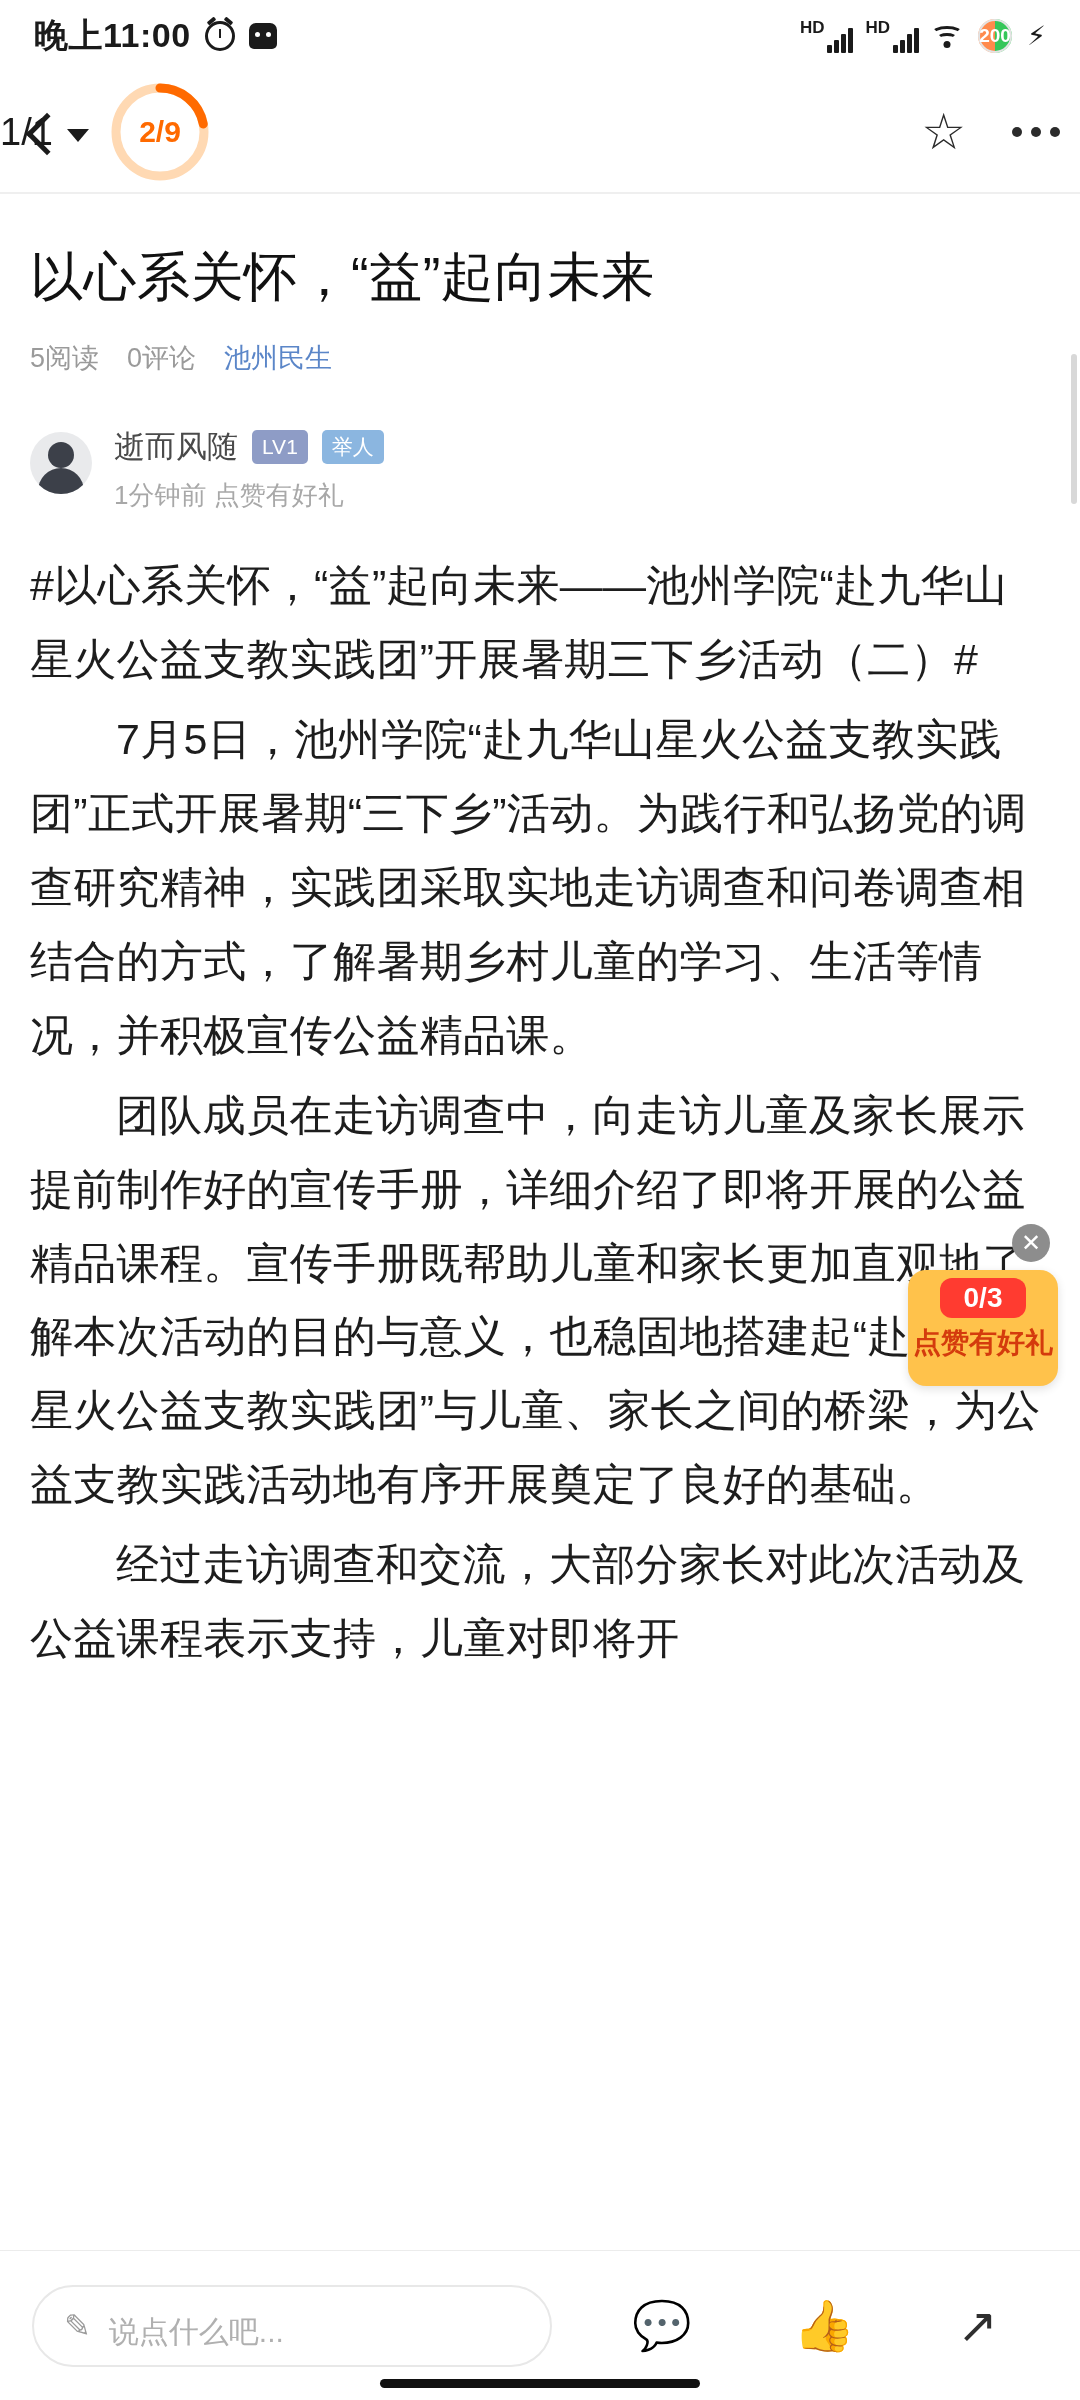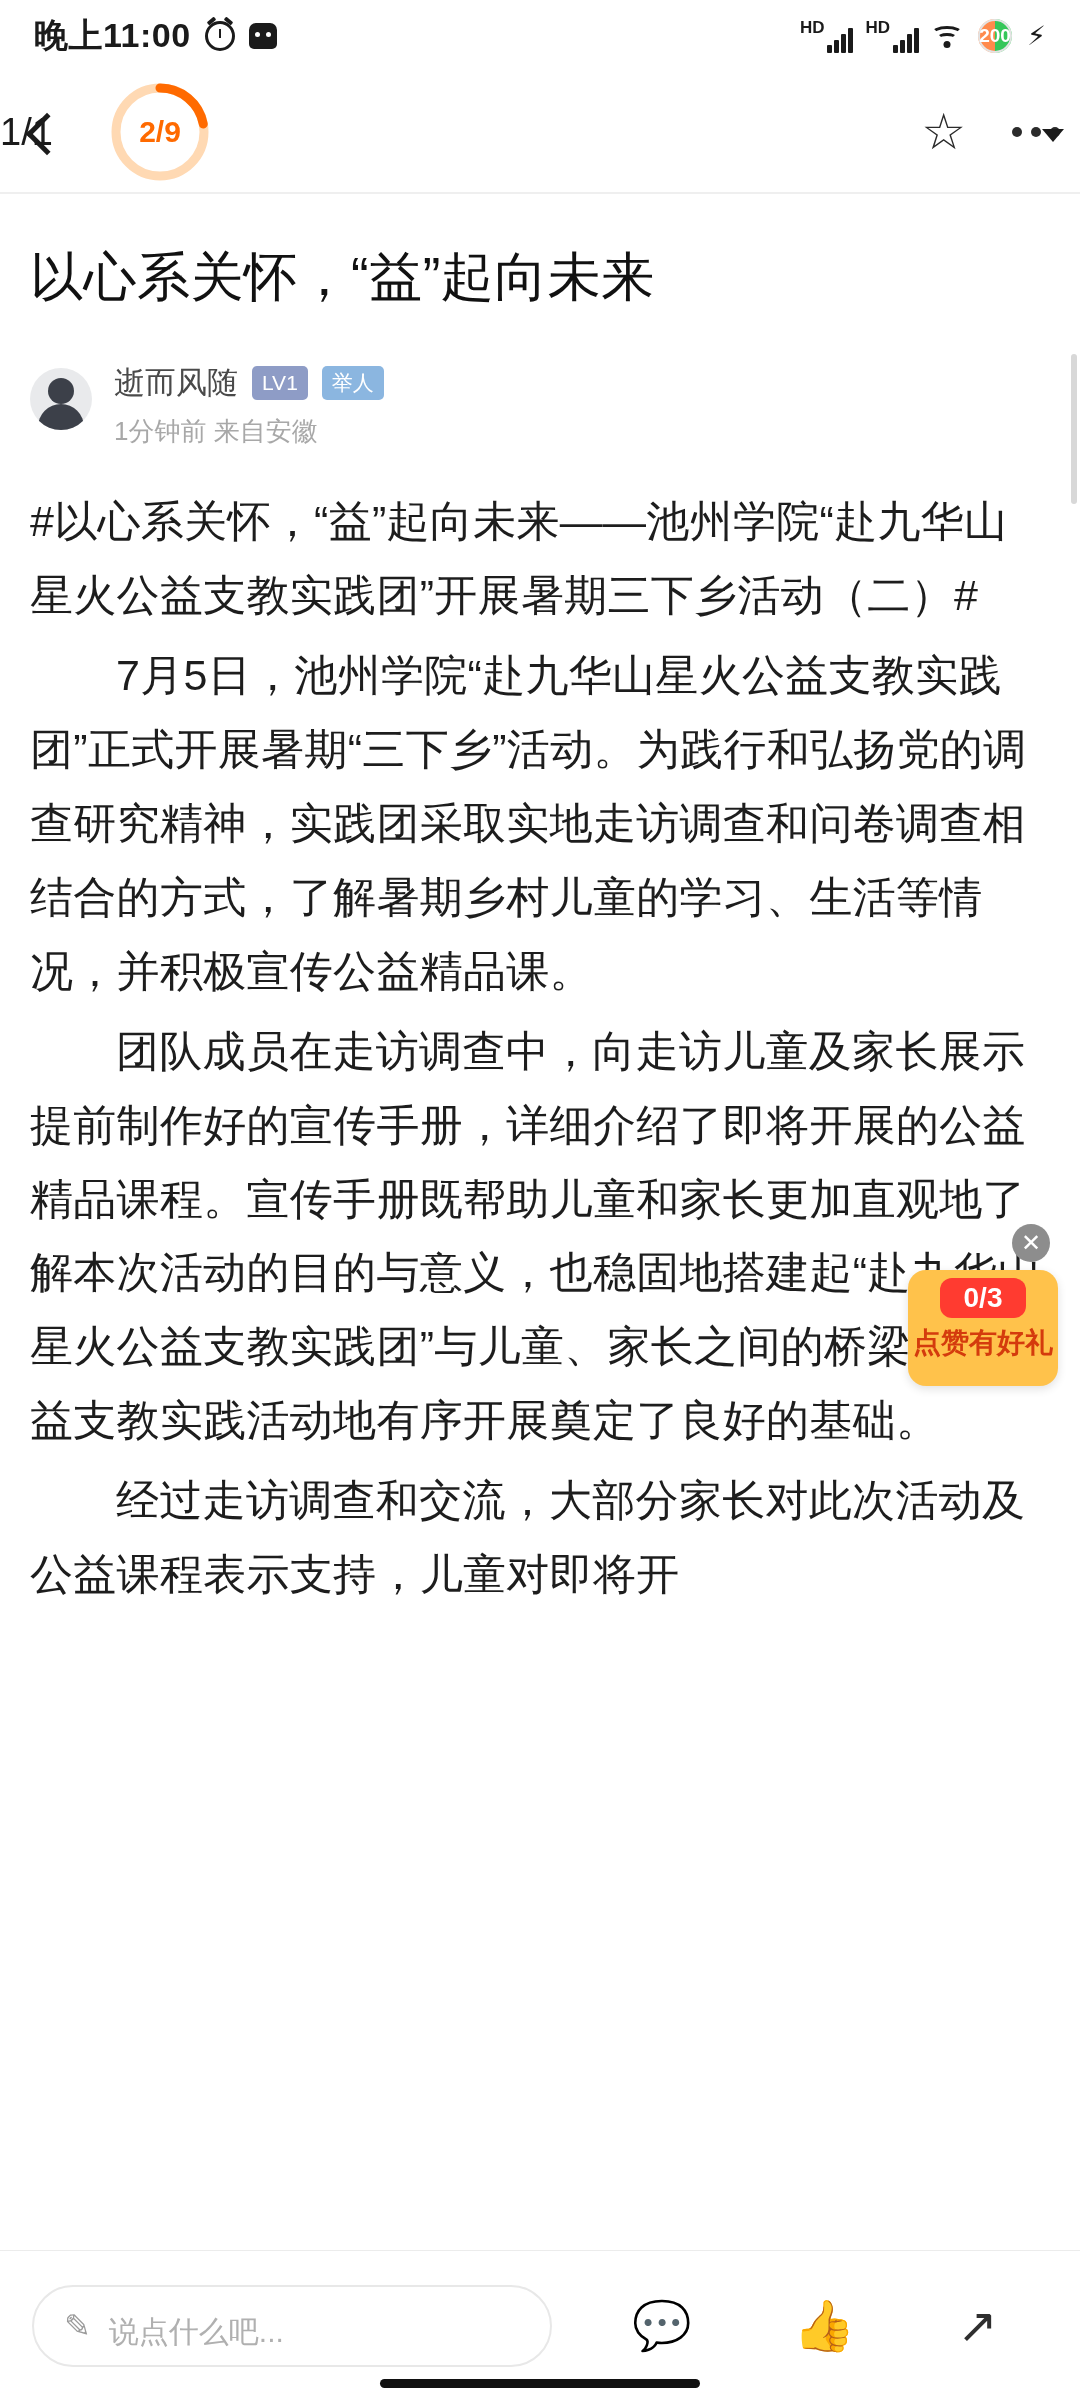--- a/index.html
+++ b/index.html
@@ -192,21 +192,21 @@
     justify-content: center;
     font-size: 30px;
     font-weight: 700;
     color: #ff6a00;
   }
   .page-indicator {
     position: absolute;
     left: 0; right: 16px;
     display: flex;
     align-items: center;
-    justify-content: space-between;
+    justify-content: flex-start;
     gap: 14px;
     pointer-events: none;
   }
   .page-indicator span.txt {
     font-size: 38px;
     color: #1b1b1b;
     font-weight: 400;
   }
   .caret-down {
     width: 0; height: 0;
@@ -489,30 +489,35 @@
         </span>
     </div>
   </div>
   <div class="divider-top"></div>
 
   <div class="content">
     <div class="scroll-hint"></div>
 
     <h1 class="article-title">以心系关怀，“益”起向未来</h1>
 
+    <div class="meta-row">
+      <span>5阅读</span>
+      <span>0评论</span>
+      <span class="meta-cat">池州民生</span>
+    </div>
 
     <div class="author-row">
       <div class="avatar"></div>
       <div class="author-info">
         <div class="author-line">
           <span class="author-name">逝而风随</span>
           <span class="badge badge-lv">LV1</span>
           <span class="badge badge-rank">举人</span>
         </div>
-        <span class="author-sub">1分钟前  来自安徽</span>
+        <span class="author-sub">1分钟前  点赞有好礼</span>
       </div>
     </div>
 
     <div class="body-text">
       <p>#以心系关怀，“益”起向未来——池州学院“赴九华山星火公益支教实践团”开展暑期三下乡活动（二）#</p>
       <p class="indent">7月5日，池州学院“赴九华山星火公益支教实践团”正式开展暑期“三下乡”活动。为践行和弘扬党的调查研究精神，实践团采取实地走访调查和问卷调查相结合的方式，了解暑期乡村儿童的学习、生活等情况，并积极宣传公益精品课。</p>
       <p class="indent">团队成员在走访调查中，向走访儿童及家长展示提前制作好的宣传手册，详细介绍了即将开展的公益精品课程。宣传手册既帮助儿童和家长更加直观地了解本次活动的目的与意义，也稳固地搭建起“赴九华山星火公益支教实践团”与儿童、家长之间的桥梁，为公益支教实践活动地有序开展奠定了良好的基础。</p>
       <p class="indent">经过走访调查和交流，大部分家长对此次活动及公益课程表示支持，儿童对即将开</p>
     </div>
 

